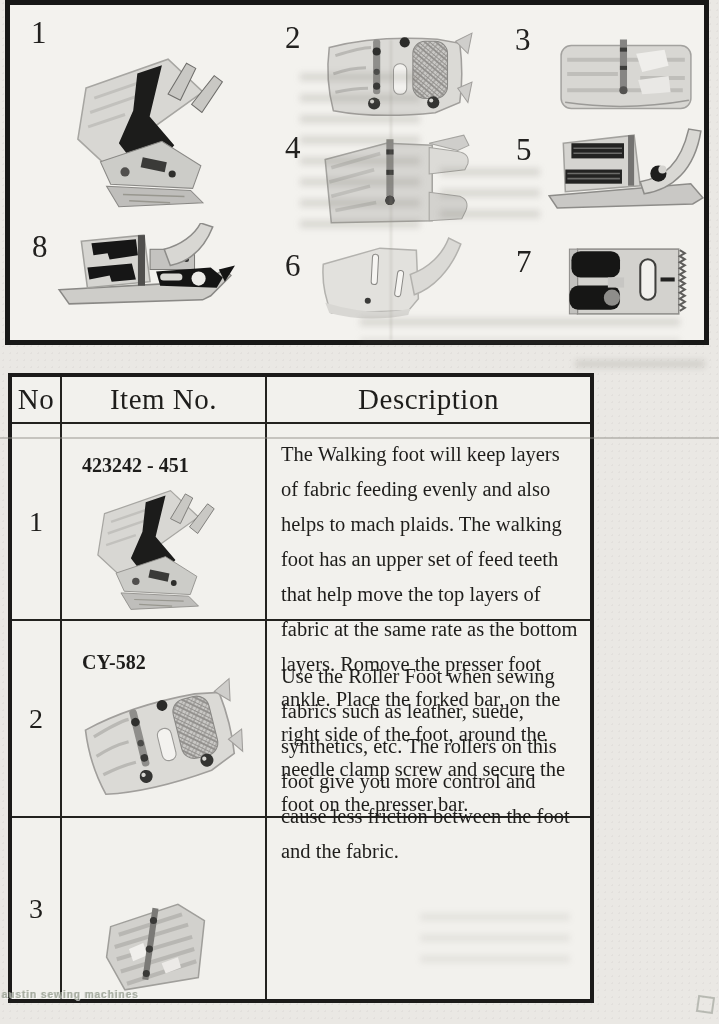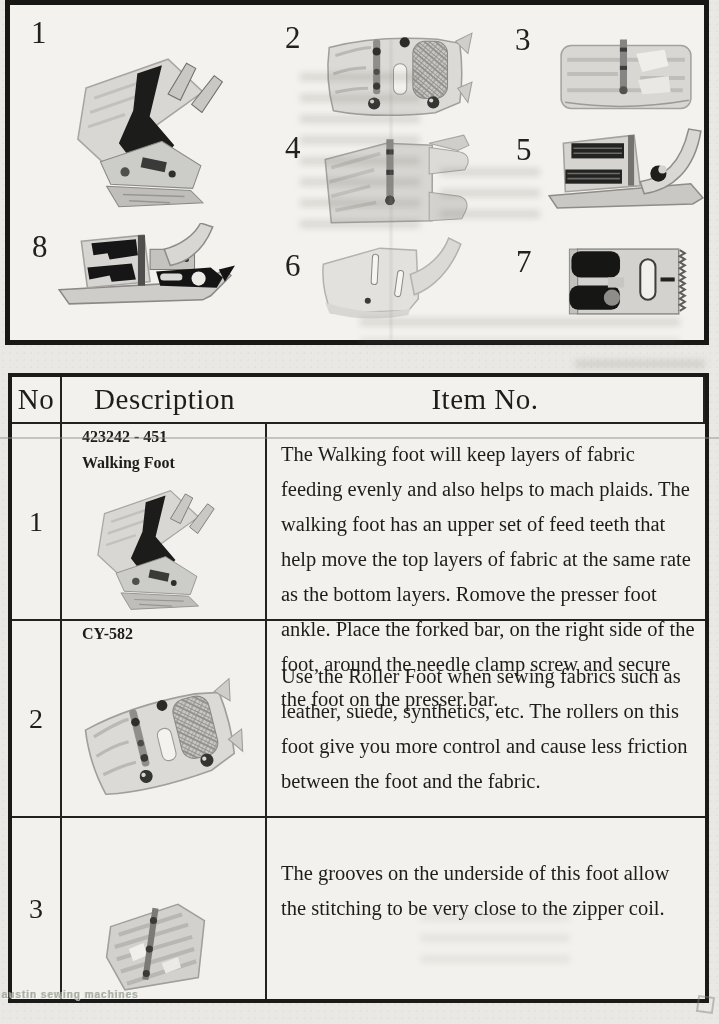--- a/index.html
+++ b/index.html
@@ -19,34 +19,34 @@
     border:5px solid #171716;box-sizing:border-box;
     background:#f3f2ee;
   }
   .fig-num{
     position:absolute;font-size:31px;line-height:1;color:#22211f;
   }
   .fig-img{position:absolute;}
 
   
   .spec-table{
-    position:absolute;left:8px;top:373px;width:701px;height:630px;
+    position:absolute;left:8px;top:373px;width:586px;height:630px;
     border:4px solid #1b1a19;box-sizing:border-box;
     background:#f2f1ed;
     display:grid;
     grid-template-columns:50px 205px 1fr;
     grid-template-rows:47px 197px 197px 1fr;
   }
   .cell{border-right:2px solid #23221f;border-bottom:2px solid #23221f;box-sizing:border-box;}
   .cell.last-col{border-right:none;}
   .cell.last-row{border-bottom:none;}
   .hdr{display:flex;align-items:center;justify-content:center;
        font-size:29px;letter-spacing:0.5px;}
   .no-cell{display:flex;align-items:center;justify-content:center;font-size:28px;}
-  .item-cell{padding:0 6px 0 20px;font-weight:bold;font-size:16px;line-height:26px;}
+  .item-cell{padding:28px 6px 0 20px;font-weight:bold;font-size:20px;line-height:26px;}
   .desc-cell{padding:13px 10px 0 14px;font-size:20.5px;line-height:35px;}
   .desc-cell.p2,.desc-cell.p3{padding-top:38px;}
   .item-no,.item-name{display:block;}
 
   
   .row-photo{position:absolute;}
 
   
   .crease{
     position:absolute;left:0;width:719px;height:2px;
@@ -246,40 +246,38 @@
     <div class="bleed" style="left:430px;top:150px;width:100px;height:75px;"></div>
     <div class="bleed" style="left:350px;top:300px;width:320px;height:38px;"></div>
   </div>
 
   <div class="bleed" style="left:575px;top:347px;width:130px;height:26px;"></div>
   <div class="fold-vert" style="left:390px;top:40px;height:300px;"></div>
 
   <div class="spec-table">
 
     <div class="cell hdr">No</div>
+    <div class="cell hdr">Item No.</div>
     <div class="cell hdr last-col">Description</div>
-    <div class="cell hdr">Item No.</div>
 
     <div class="cell no-cell">1</div>
     <div class="cell item-cell">
       <span class="item-no">423242 - 451</span>
-      <span class="item-name">Walking Foot</span>
     </div>
     <div class="cell desc-cell last-col">The Walking foot will keep layers of fabric feeding evenly and also helps to mach plaids. The walking foot has an upper set of feed teeth that help move the top layers of fabric at the same rate as the bottom layers. Romove the presser foot ankle. Place the forked bar, on the right side of the foot, around the needle clamp screw and secure the foot on the presser bar.</div>
 
     <div class="cell no-cell">2</div>
     <div class="cell item-cell">
       <span class="item-no">CY-582</span>
     </div>
     <div class="cell desc-cell p2 last-col">Use the Roller Foot when sewing fabrics such as leather, suede, synthetics, etc. The rollers on this foot give you more control and cause less friction between the foot and the fabric.</div>
 
     <div class="cell no-cell last-row">3</div>
     <div class="cell item-cell last-row">
     </div>
-    <div class="cell desc-cell p3 last-col last-row">The grooves on the underside of this foot allow the stitching to be very close to the zipper coil.</div>
   </div>
 
   <svg class="row-photo" style="left:73px;top:484px;" width="157" height="132">
       <use href="#sym-walking"></use>
     </svg>
   <svg class="row-photo" style="left:76px;top:693px;transform:rotate(-14deg);" width="168" height="103">
       <use href="#sym-roller"></use>
     </svg>
   <svg class="row-photo" style="left:84px;top:892px;" width="143" height="107">
       <use href="#sym-zipper"></use>

